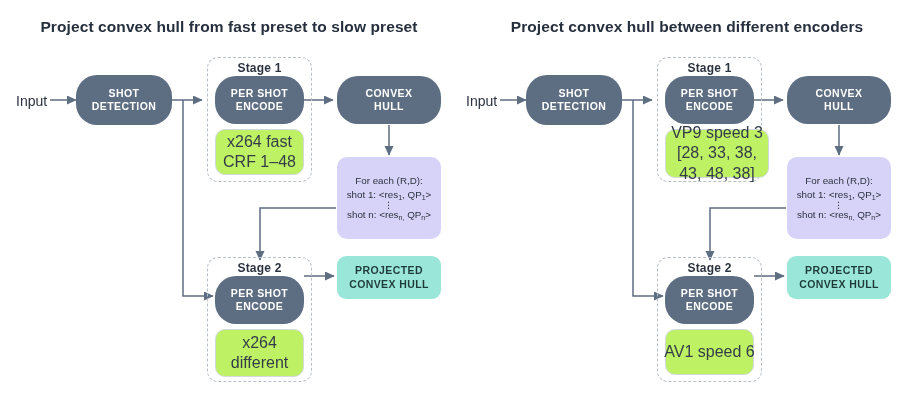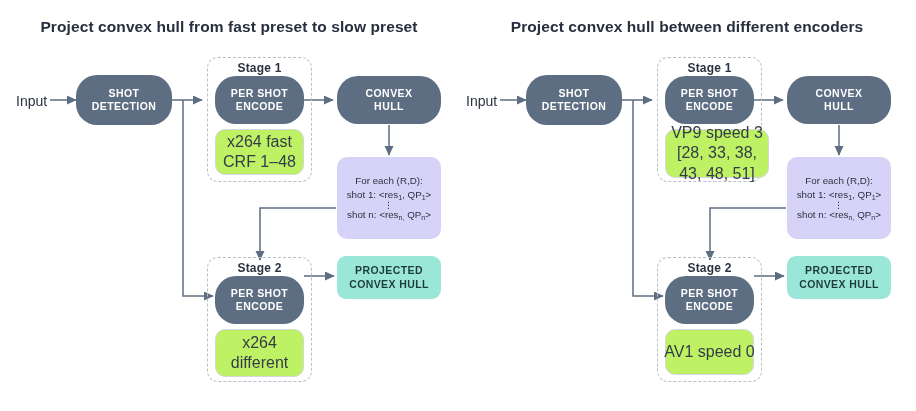--- a/index.html
+++ b/index.html
@@ -191,21 +191,21 @@
   <div class="node node-dark" style="left:207px;top:76px;width:89px;height:48px;">
     <div>
       <span class="pl">PER SHOT</span>
       <span class="pl">ENCODE</span>
     </div>
   </div>
   <div class="node node-white" style="left:207px;top:129px;width:104px;height:49px;">
     <div>
       <span class="pl">VP9 speed 3</span>
       <span class="pl">[28, 33, 38,</span>
-      <span class="pl">43, 48, 51]</span>
+      <span class="pl">43, 48, 38]</span>
     </div>
   </div>
 
   <div class="node node-dark" style="left:329px;top:76px;width:104px;height:48px;">
     <div>
       <span class="pl">CONVEX</span>
       <span class="pl">HULL</span>
     </div>
   </div>
 
@@ -221,21 +221,21 @@
   <div class="stage-box" style="left:199px;top:257px;width:105px;height:125px;"></div>
   <div class="stage-label" style="left:199px;top:261px;width:105px;">Stage 2</div>
   <div class="node node-dark" style="left:207px;top:276px;width:89px;height:48px;">
     <div>
       <span class="pl">PER SHOT</span>
       <span class="pl">ENCODE</span>
     </div>
   </div>
   <div class="node node-white" style="left:207px;top:329px;width:89px;height:46px;">
     <div>
-      <span class="pl">AV1 speed 0</span>
+      <span class="pl">AV1 speed 6</span>
       <span class="pl"></span>
       <span class="pl"></span>
     </div>
   </div>
 
   <div class="node node-teal" style="left:329px;top:256px;width:104px;height:43px;">
     <div>
       <span class="pl">PROJECTED</span>
       <span class="pl">CONVEX HULL</span>
     </div>

